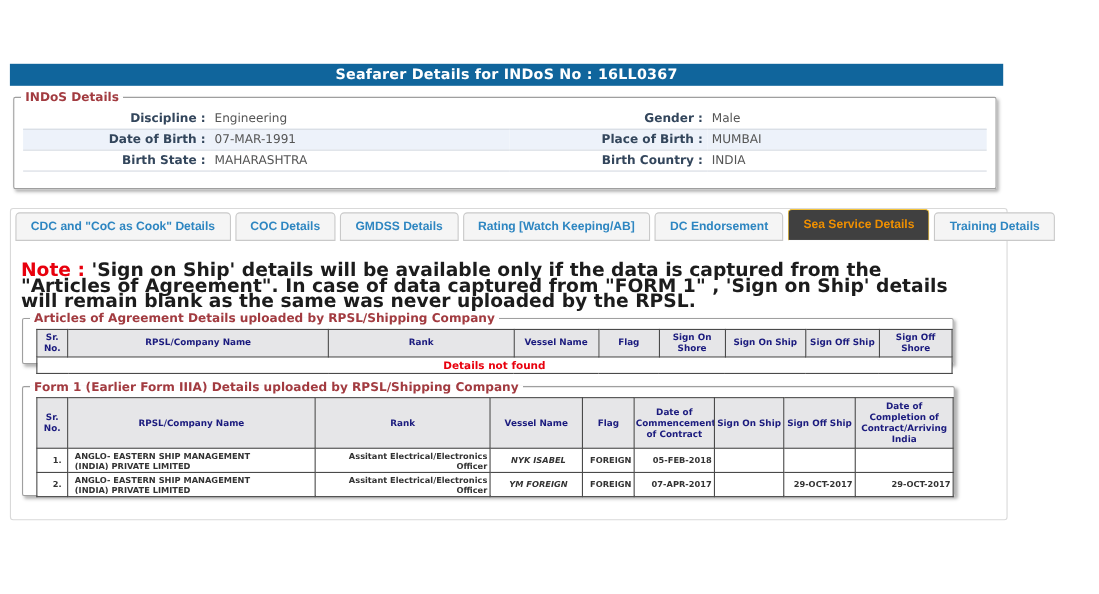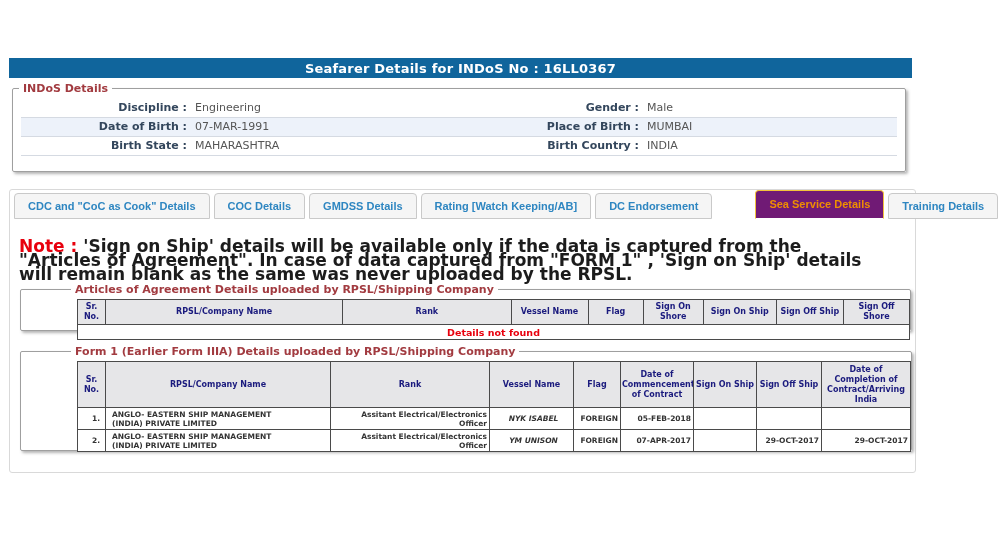--- a/index.html
+++ b/index.html
@@ -27,30 +27,30 @@
 
   
   .panel { position:absolute; left:9px; top:189px; width:907px; height:284px;
            background:#fff; border:1px solid #d9d9d9; border-radius:3px; }
   .tab-strip { position:absolute; left:9px; top:189px; width:907px; height:30px;
                display:flex; align-items:flex-end; padding-left:5px; }
   .tab { margin-right:4px; background:#f5f5f5; border:1px solid #c9c9c9;
          border-radius:4px 4px 0 0; color:#2e86c1; font-size:11px; font-weight:bold;
          font-family:"Liberation Sans", sans-serif;
          padding:6px 13px; cursor:pointer; white-space:nowrap; }
-  .tab.active { background:#701a75; border:1px solid #f3c33c; border-bottom-color:#fff;
-                color:#ef8f00; padding:7px 13px 8px 13px; position:relative; z-index:2;margin-left:39px; }
+  .tab.active { background:#404040; border:1px solid #f3c33c; border-bottom-color:#fff;
+                color:#ef8f00; padding:7px 13px 8px 13px; position:relative; z-index:2; }
 
   
   .note { position:absolute; left:19px; top:239px; width:868px; font-size:17px;
           font-weight:bold; color:#1c1c1c; line-height:14px; }
   .note .red { color:#e8000d; }
 
   
-  .tbl-fieldset { position:absolute; left:20px; width:726px;padding-left:44px; }
+  .tbl-fieldset { position:absolute; left:20px; width:726px; }
   .aoa-fieldset { top:283px; height:48px; }
   .form1-fieldset { top:345px; height:106px; }
   table.grid { border-collapse:collapse; table-layout:fixed; width:833px; margin:3px 0 0 12px;
                border:1px solid #2e2e2e; }
   table.grid th, table.grid td { border:1px solid #4a4a4a; overflow:hidden; }
   table.grid th { background:#e6e6e8; color:#1b1b7e; font-size:8px; font-weight:bold;
                   text-align:center; vertical-align:middle; padding:2px 1px; line-height:10px; }
   .aoa-head th { height:24px; }
   .form1-head th { height:46px; }
   td.empty-msg { height:15px; text-align:center; color:#e8000d; font-weight:bold; font-size:9.5px; background:#fff; }
@@ -181,21 +181,21 @@
         <td>FOREIGN</td>
         <td>05-FEB-2018</td>
         <td></td>
         <td></td>
         <td></td>
       </tr>
       <tr class="data-row">
         <td class="sr">2.</td>
         <td class="company">ANGLO- EASTERN SHIP MANAGEMENT (INDIA) PRIVATE LIMITED</td>
         <td>Assitant Electrical/Electronics Officer</td>
-        <td class="vessel">YM UNISON</td>
+        <td class="vessel">YM FOREIGN</td>
         <td>FOREIGN</td>
         <td>07-APR-2017</td>
         <td></td>
         <td>29-OCT-2017</td>
         <td>29-OCT-2017</td>
       </tr>
     </tbody>
       </table>
   </fieldset>
 

